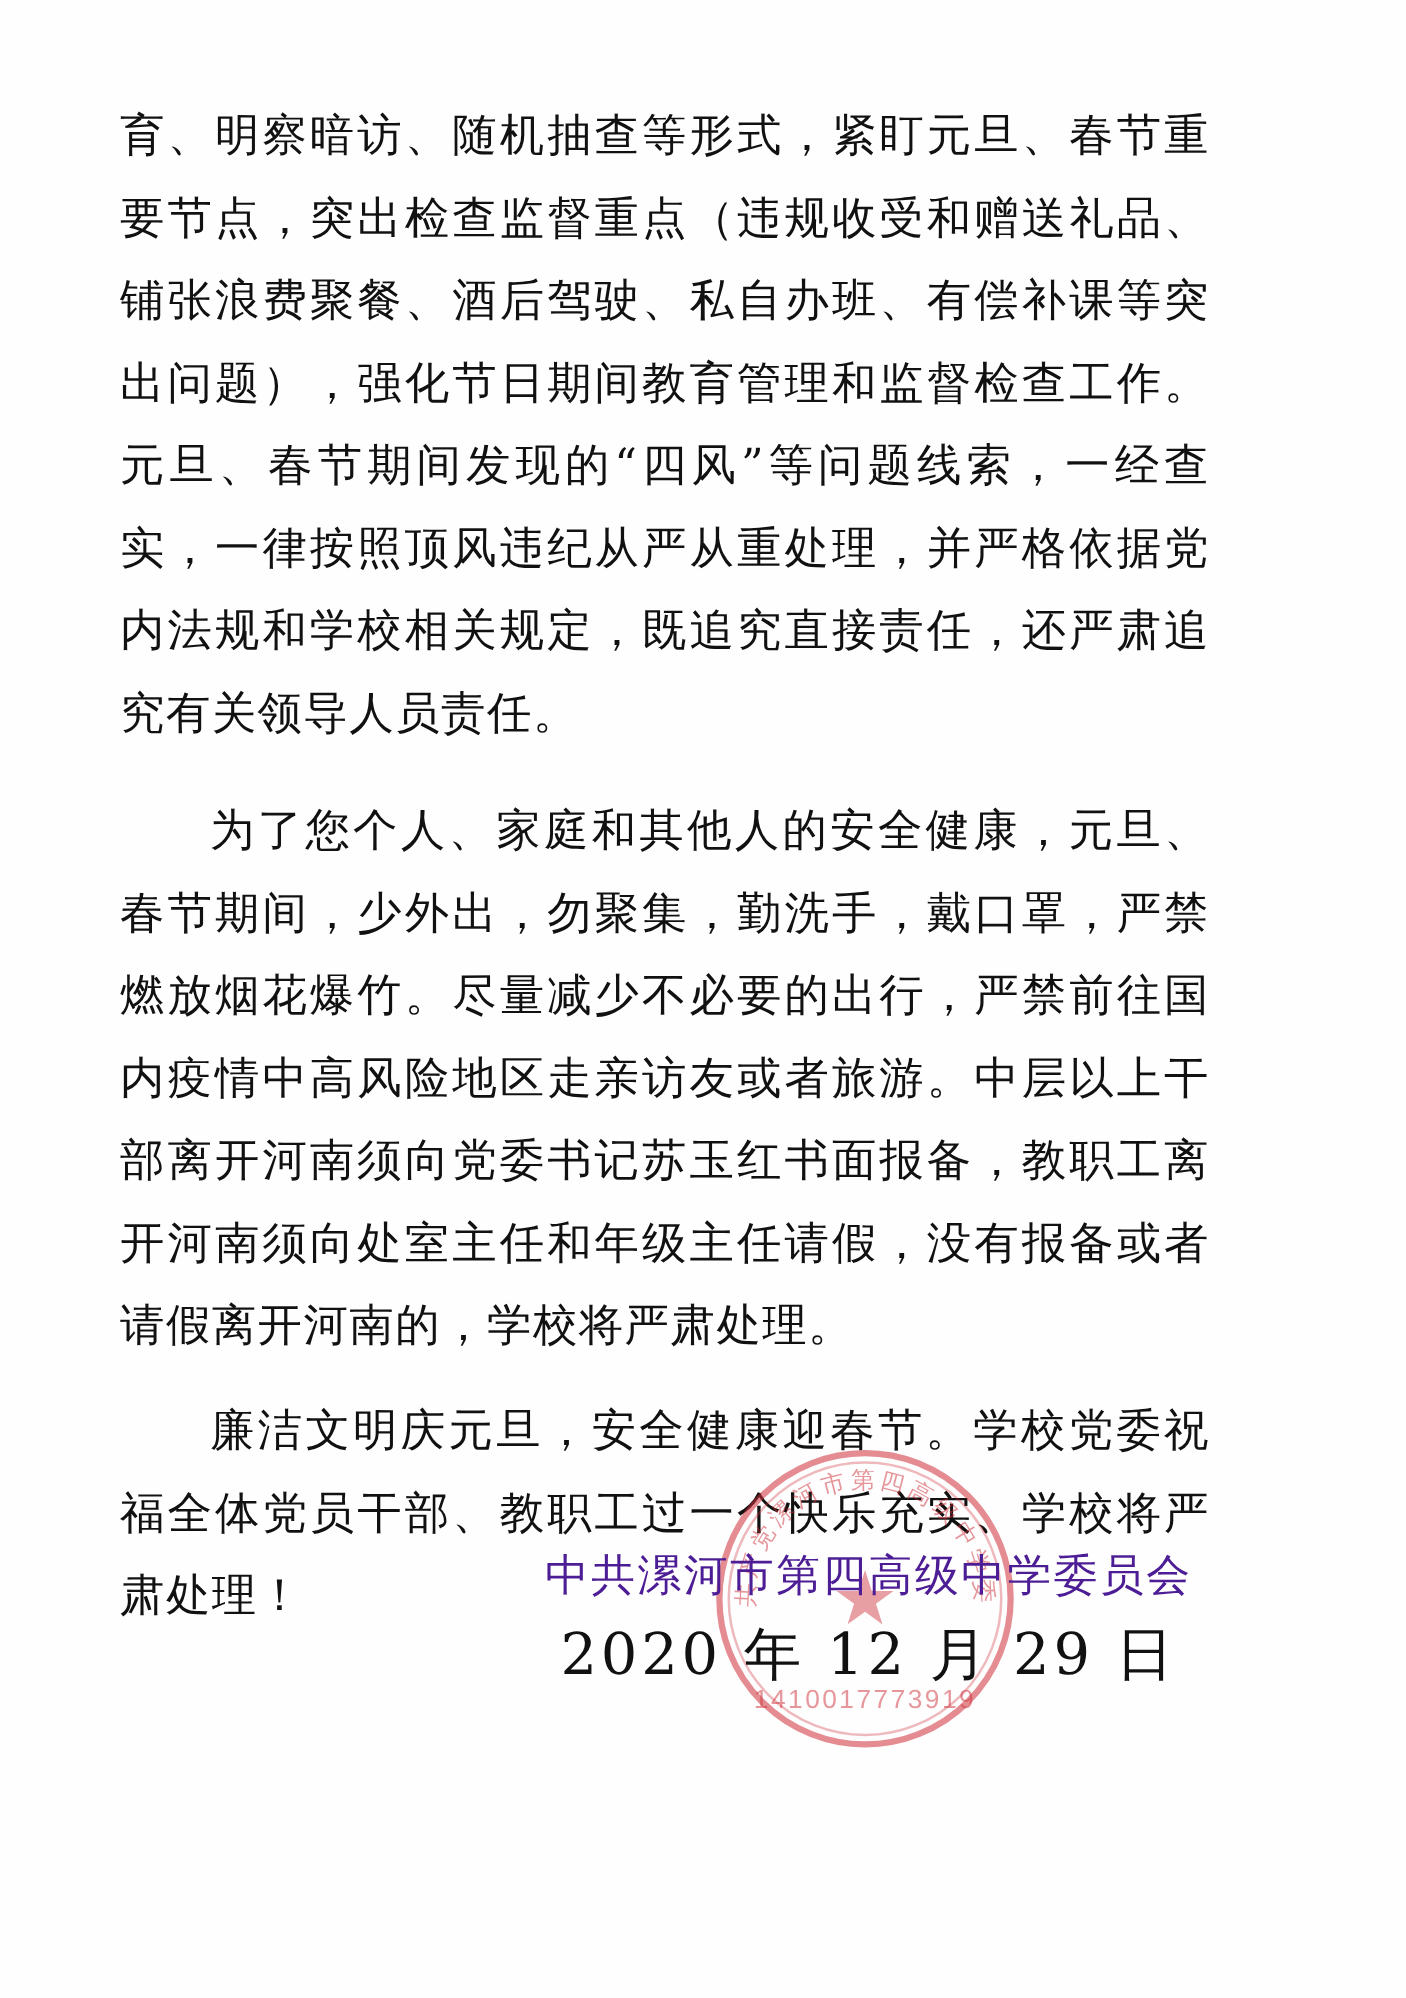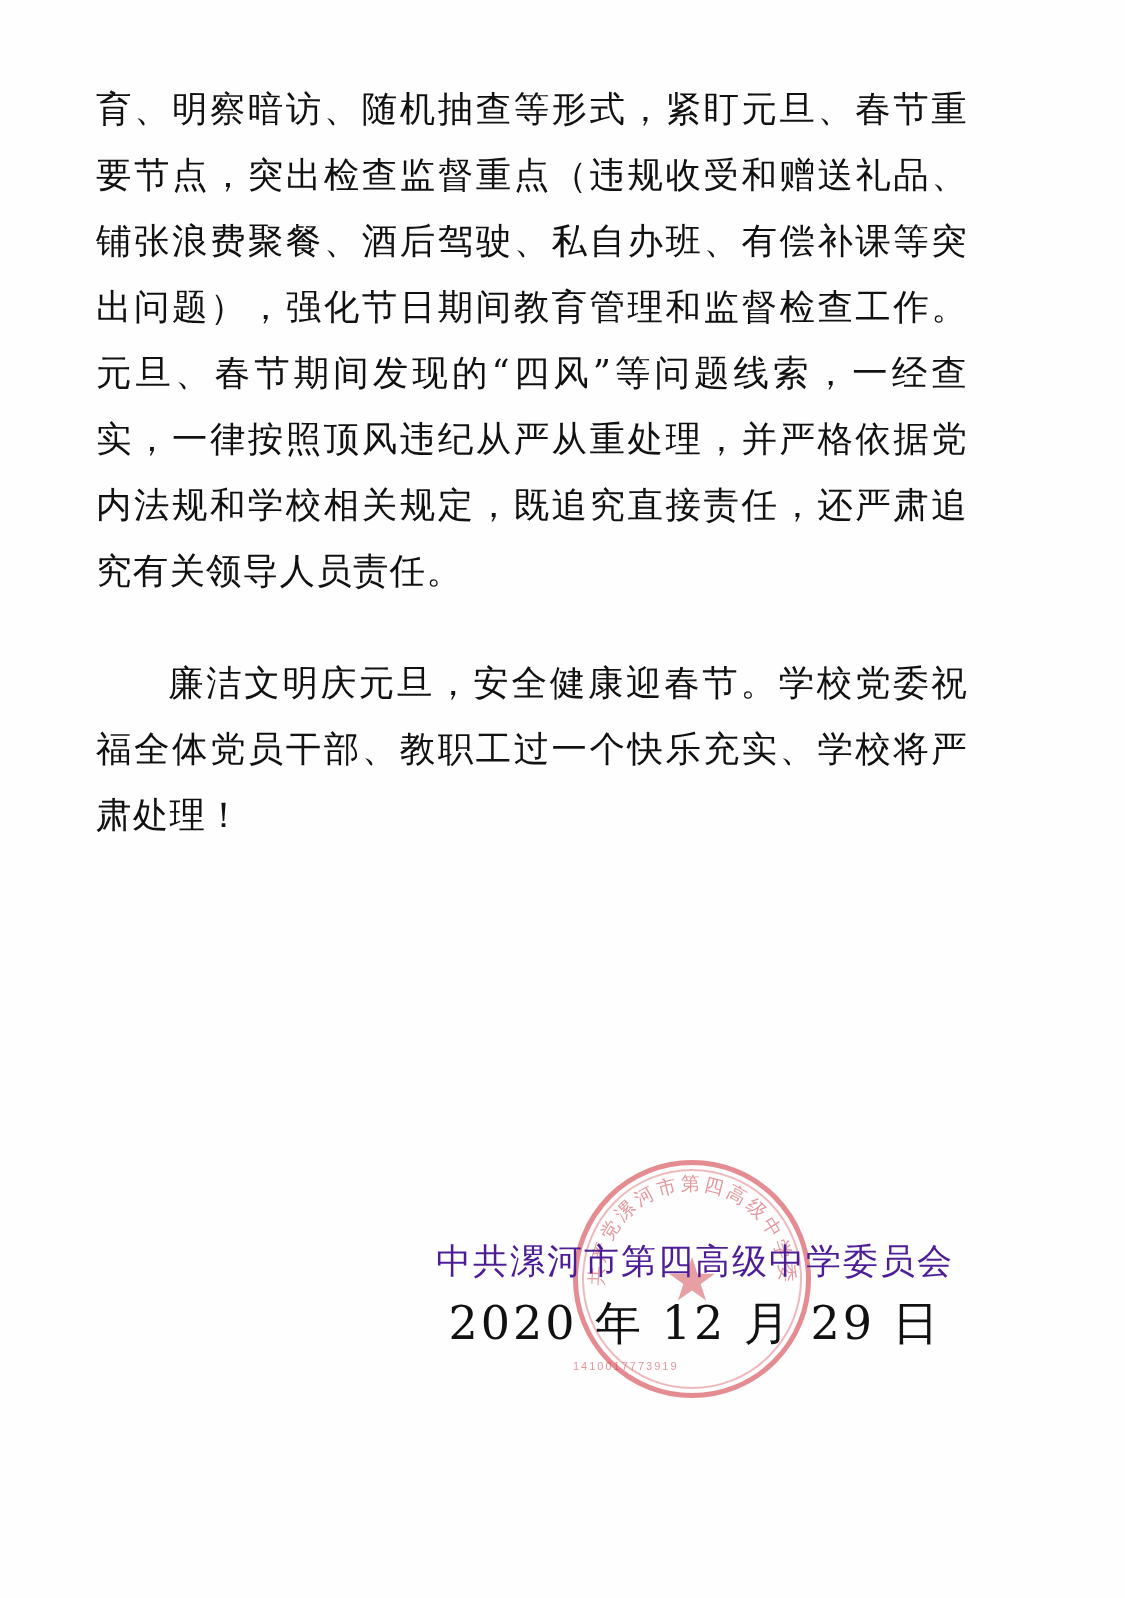--- a/index.html
+++ b/index.html
@@ -110,41 +110,42 @@
     transform: translate(-50%, -50%);
     font-size: 52px;
     color: rgba(206, 45, 55, 0.45);
     line-height: 1;
   }
   .seal-bottom {
     position: absolute;
     left: 0;
     right: 0;
     bottom: 26px;
-    text-align: left;
-    font-size: 11px;
+    text-align: center;
+    font-size: 21px;
     letter-spacing: 2px;
     color: rgba(206, 45, 55, 0.5);
     font-family: "Liberation Sans", sans-serif;
   }
 </style>
 </head>
 <body>
 
 <div id="page">
 
   <div id="doc-body">
 
     <p class="para">育、明察暗访、随机抽查等形式，紧盯元旦、春节重要节点，突出检查监督重点（违规收受和赠送礼品、铺张浪费聚餐、酒后驾驶、私自办班、有偿补课等突出问题），强化节日期间教育管理和监督检查工作。元旦、春节期间发现的“四风”等问题线索，一经查实，一律按照顶风违纪从严从重处理，并严格依据党内法规和学校相关规定，既追究直接责任，还严肃追究有关领导人员责任。</p>
 
     <div class="gap-sm"></div>
 
 
     <div class="gap-sm"></div>
 
+    <p class="para indent">为了您个人、家庭和其他人的安全健康，元旦、春节期间，少外出，勿聚集，勤洗手，戴口罩，严禁燃放烟花爆竹。尽量减少不必要的出行，严禁前往国内疫情中高风险地区走亲访友或者旅游。中层以上干部离开河南须向党委书记苏玉红书面报备，教职工离开河南须向处室主任和年级主任请假，没有报备或者请假离开河南的，学校将严肃处理。</p>
 
     <div class="gap-md"></div>
 
     <p class="para indent">廉洁文明庆元旦，安全健康迎春节。学校党委祝福全体党员干部、教职工过一个快乐充实、学校将严肃处理！</p>
 
   </div>
 
   <div id="seal">
     <div class="ring"></div>
     <div class="ring inner"></div>

